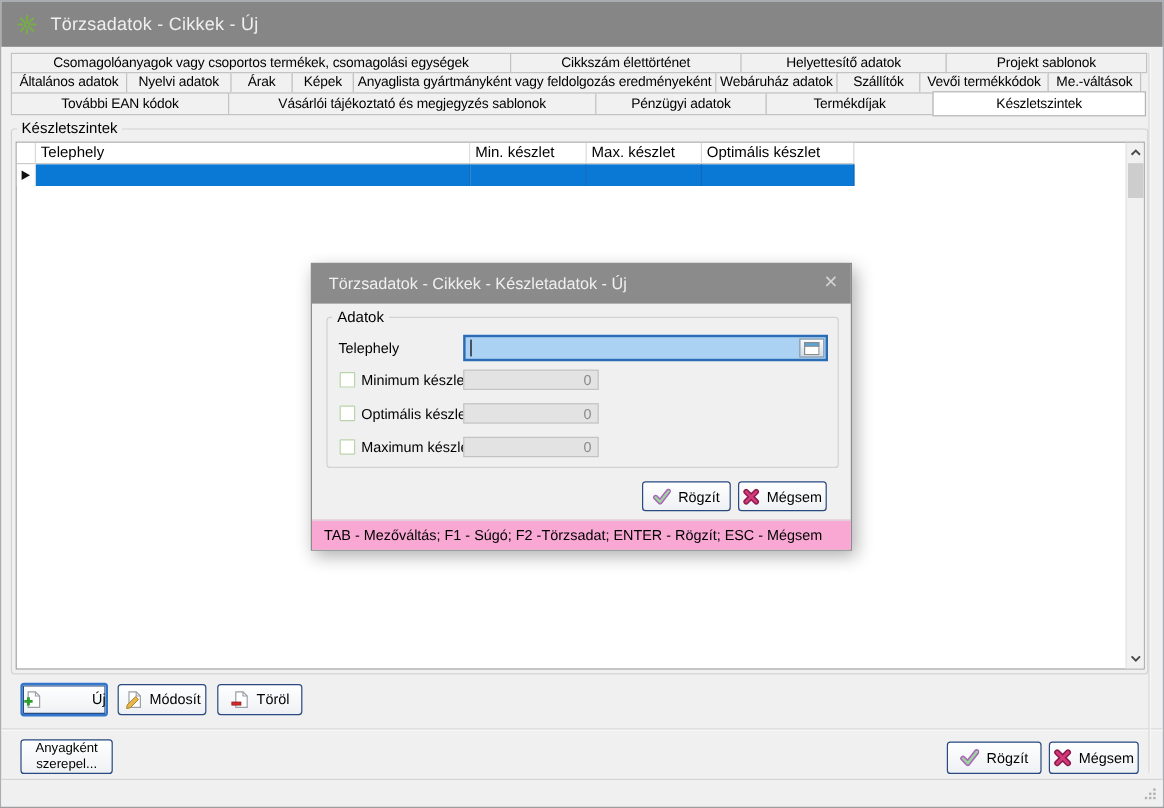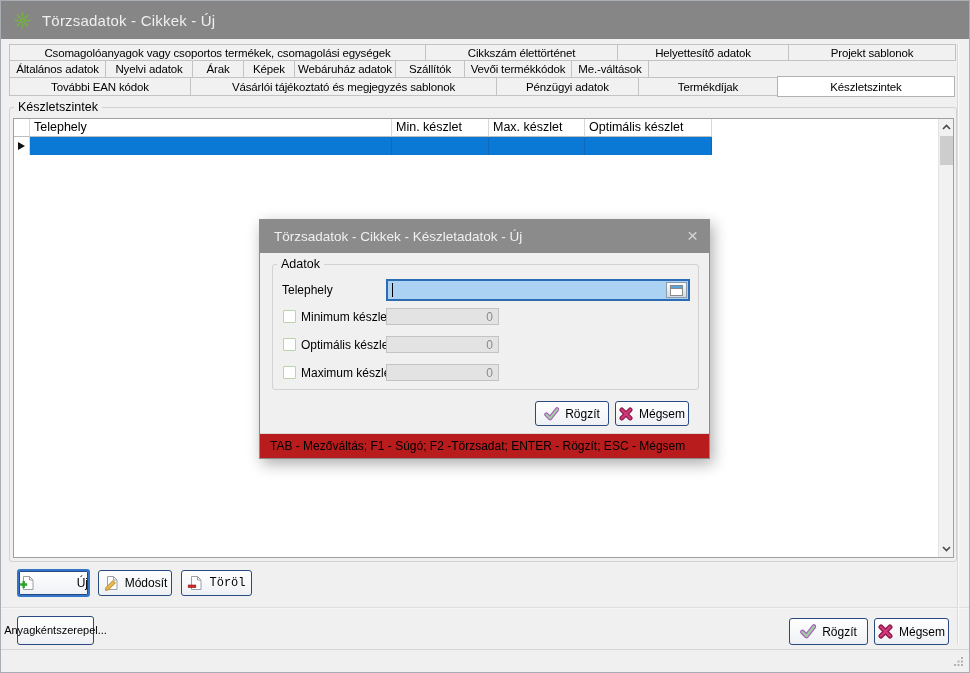--- a/index.html
+++ b/index.html
@@ -42,23 +42,23 @@
   .sb-thumb{position:absolute;left:1px;top:17px;width:13px;height:29px;background:#cdcdcd;}
   
   .btn{
     position:absolute;display:flex;align-items:center;justify-content:center;gap:6px;
     background:linear-gradient(#ffffff,#eef1f4);border:1px solid #294a80;border-radius:3px;
     font-size:12px;font-family:"Liberation Sans",sans-serif;color:#000;cursor:default;padding:0;
   }
   .btn-focused{border:2px solid #3276cb;box-shadow:inset 0 0 0 1px #294a80;justify-content:space-between;}
   #btn-new{left:16px;top:568px;width:73px;height:28px;}
   #btn-modify{left:97px;top:569px;width:74px;height:26px;}
-  #btn-delete{left:180px;top:569px;width:71px;height:26px;font-family:Liberation Mono, monospace;}
+  #btn-delete{left:180px;top:569px;width:71px;height:26px;}
   .separator{position:absolute;left:0;top:606px;width:100%;height:2px;background:linear-gradient(#d4d4d4,#ffffff);}
-  #btn-material{left:16px;top:615px;width:77px;height:29px;font-size:11px;line-height:1.15;flex-direction:row;gap:0;}
+  #btn-material{left:16px;top:615px;width:77px;height:29px;font-size:11px;line-height:1.15;flex-direction:column;gap:0;}
   #btn-save-main{left:788px;top:617px;width:79px;height:27px;}
   #btn-cancel-main{left:873px;top:617px;width:75px;height:27px;}
   
   .statusbar{position:absolute;left:0;top:648px;width:100%;height:25px;background:#f0f0f0;border-top:1px solid #d5d5d5;display:flex;align-items:center;padding-left:8px;font-size:12.5px;}
   .grip{position:absolute;right:5px;bottom:4px;}
   .right-edge{position:absolute;right:11px;top:43px;bottom:28px;width:1px;background:#d9d9d9;box-shadow:1px 0 0 #fbfbfb;}
   
   .dialog{position:absolute;left:258px;top:218px;width:451px;height:240px;background:#f0f0f0;border:1px solid #8c8c8c;box-shadow:3px 5px 14px rgba(0,0,0,.32);z-index:10;}
   .dlg-titlebar{position:absolute;left:0;top:0;width:100%;height:33px;background:#8b8b8b;display:flex;align-items:center;}
   .dlg-title{margin-left:14px;font-size:13.5px;color:#f0f0f0;}
@@ -66,21 +66,21 @@
   .dlg-body{position:absolute;left:0;top:33px;right:0;bottom:25px;}
   .dlg-group{position:absolute;left:12px;top:4px;width:427px;height:133px;}
   .dlg-row{position:absolute;display:flex;align-items:center;height:17px;font-size:12px;}
   .checkbox{width:13px;height:13px;background:#fff;border:1px solid #b9d4ab;border-radius:1px;margin-right:5px;}
   .num-input{position:absolute;left:126px;width:113px;height:17px;background:#e3e3e3;border:1px solid #c3c3c3;color:#8b8b8b;font-size:12px;text-align:right;padding-right:5px;font-family:"Liberation Sans",sans-serif;}
   .telephely-field{position:absolute;left:126px;top:26px;width:304px;height:22px;background:#abd2f2;border:2px solid #2b6cb5;}
   .telephely-input{position:absolute;left:0;top:0;width:100%;height:100%;background:transparent;border:none;outline:none;font-size:12px;padding-left:4px;}
   .caret{position:absolute;left:4px;top:2px;width:1px;height:14px;background:#000;}
   .lookup-btn{position:absolute;right:1px;top:1px;width:21px;height:16px;background:linear-gradient(#fafcfe,#d2dbe4);border:1px solid #8d9cab;display:flex;align-items:center;justify-content:center;padding:0;}
   .dlg-btn{height:25px;width:74px;top:148px;}
-  .dlg-statusbar{position:absolute;left:0;bottom:0;width:100%;height:25px;background:#b91c1c;border-top:1px solid #d9d9d9;display:flex;align-items:center;padding-left:10px;font-size:12px;}
+  .dlg-statusbar{position:absolute;left:0;bottom:0;width:100%;height:25px;background:#f9a8d4;border-top:1px solid #d9d9d9;display:flex;align-items:center;padding-left:10px;font-size:12px;}
   .lbl{font-size:12px;}
 </style>
 </head>
 <body>
 
 <div class="window">
 
   <div class="titlebar">
     <span class="app-icon">
       <svg width="17" height="17" viewBox="0 0 17 17">
@@ -105,20 +105,21 @@
     <div class="tab" style="width:193px">Cikkszám élettörténet</div>
     <div class="tab" style="width:172px">Helyettesítő adatok</div>
     <div class="tab" style="width:168px">Projekt sablonok</div>
   </div>
 
   <div class="tabrow" id="tabrow2">
     <div class="tab" style="width:97px">Általános adatok</div>
     <div class="tab" style="width:88px">Nyelvi adatok</div>
     <div class="tab" style="width:52px">Árak</div>
     <div class="tab" style="width:52px">Képek</div>
+    <div class="tab" style="width:303px">Anyaglista gyártmányként vagy feldolgozás eredményeként</div>
     <div class="tab" style="width:102px">Webáruház adatok</div>
     <div class="tab" style="width:70px">Szállítók</div>
     <div class="tab" style="width:108px">Vevői termékkódok</div>
     <div class="tab" style="width:78px">Me.-váltások</div>
   </div>
 
   <div class="tabrow" id="tabrow3">
     <div class="tab" style="width:182px">További EAN kódok</div>
     <div class="tab" style="width:307px">Vásárlói tájékoztató és megjegyzés sablonok</div>
     <div class="tab" style="width:143px">Pénzügyi adatok</div>

